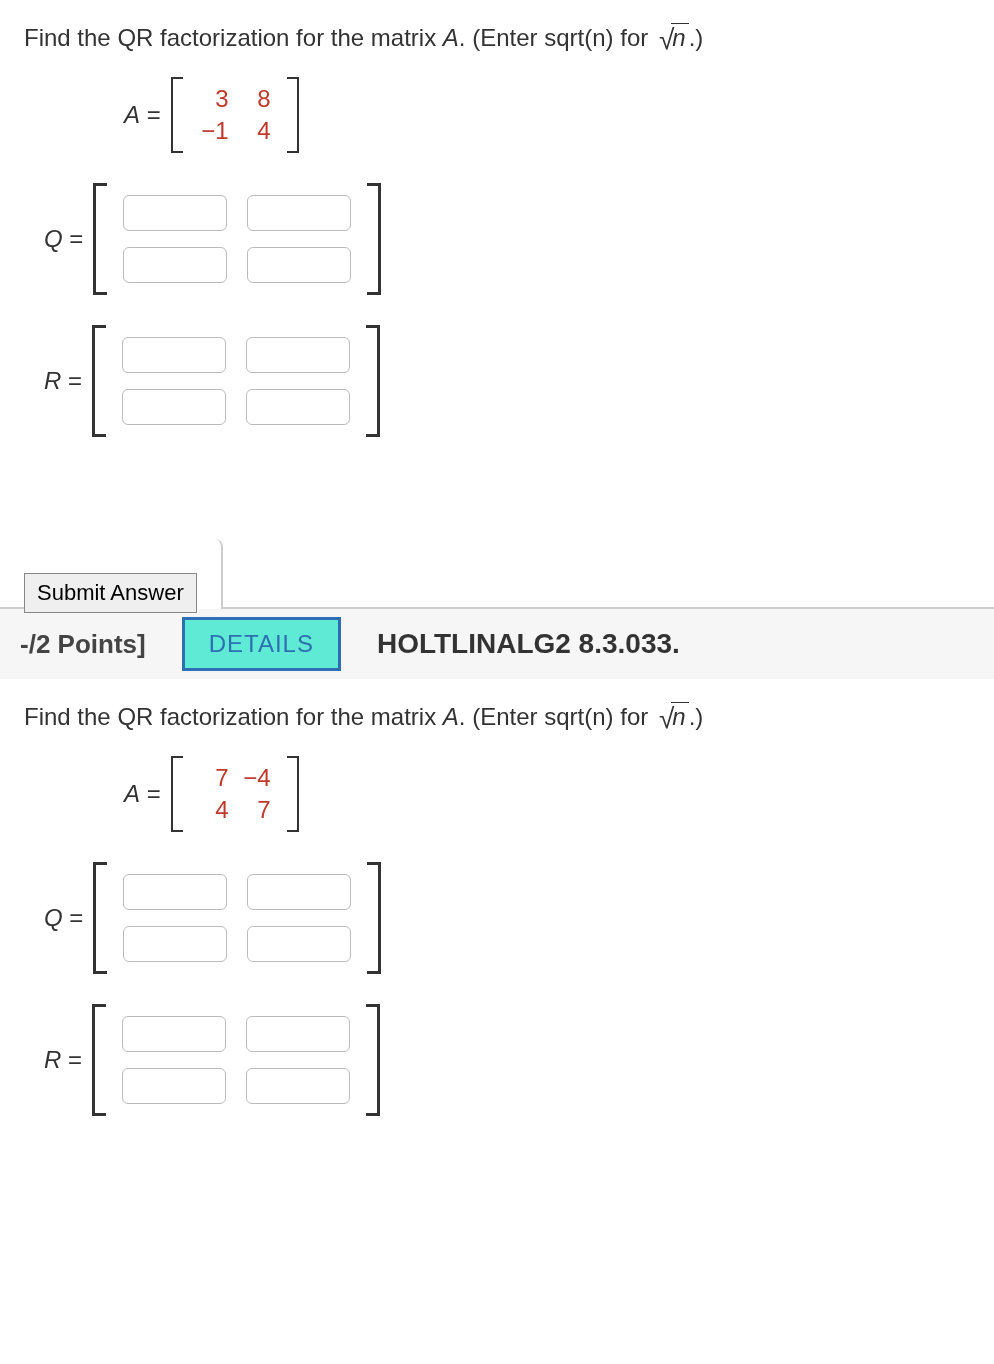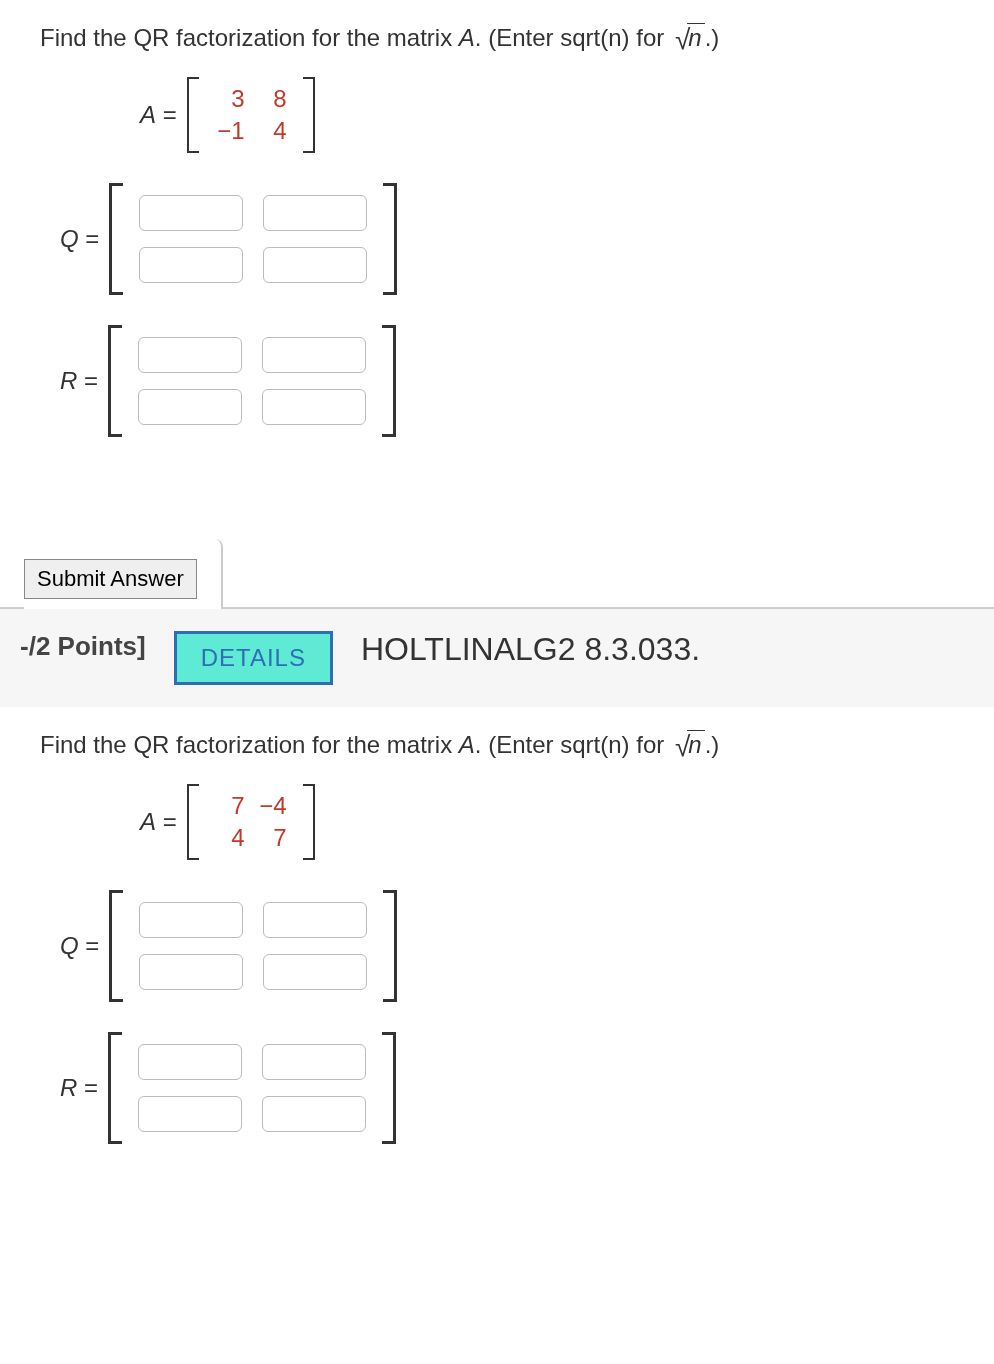--- a/index.html
+++ b/index.html
@@ -7,21 +7,20 @@
     margin: 0;
     padding: 0;
     font-family: "Helvetica Neue", Arial, sans-serif;
     font-size: 22px;
     color: #333;
     background: #fff;
     width: 994px;
   }
   .problem {
     padding: 20px 24px 30px 24px;
-    margin-left: 16px;
   }
   .prompt {
     font-size: 24px;
     margin-bottom: 18px;
     line-height: 1.4;
   }
   .prompt .italic { font-style: italic; }
   .sqrt-wrap {
     display: inline-block;
     position: relative;
@@ -117,59 +116,60 @@
     padding: 0 0 0 24px;
   }
   .submit-btn {
     display: inline-block;
     background: #efefef;
     border: 1px solid #888;
     font-size: 22px;
     padding: 6px 12px;
     font-family: inherit;
     position: relative;
-    top: 2px;
+    top: 16px;
     cursor: pointer;
   }
   .submit-wrap {
     border-right: 2px solid #ccc;
     border-top-right-radius: 8px;
     display:inline-block;
     padding: 18px 24px 12px 0;
     background:#fff;
     position:relative;
     bottom:-2px;
   }
   .header-bar {
     background: #f6f6f6;
     border-top: 0;
-    padding: 22px 20px;
+    padding: 8px 20px;
     display: flex;
-    gap: 28px;
+    align-items: center;
+    gap: 36px;
     font-size: 26px;
   }
   .points {
     font-weight: 700;
     color: #444;
   }
   .details-btn {
     border: 3px solid #2e6fb3;
     color: #2e6fb3;
     background: #5eead4;
     font-size: 24px;
     font-weight: 500;
     letter-spacing: 1px;
     padding: 10px 24px;
     font-family: inherit;
     cursor: pointer;
   }
   .qsource {
     color: #333;
-    font-size: 32px;
-    font-weight: 400;
+    font-size: 28px;
+    font-weight: 700;
   }
 </style>
 </head>
 <body>
 
 <div class="problem">
   <div class="prompt">
     <span>Find the QR factorization for the matrix </span><span class="italic">A</span><span>. (Enter sqrt(n) for </span><span class="sqrt-wrap"><span class="sqrt-sign">√</span><span class="sqrt-n">n</span></span><span>.)</span>
   </div>
 

